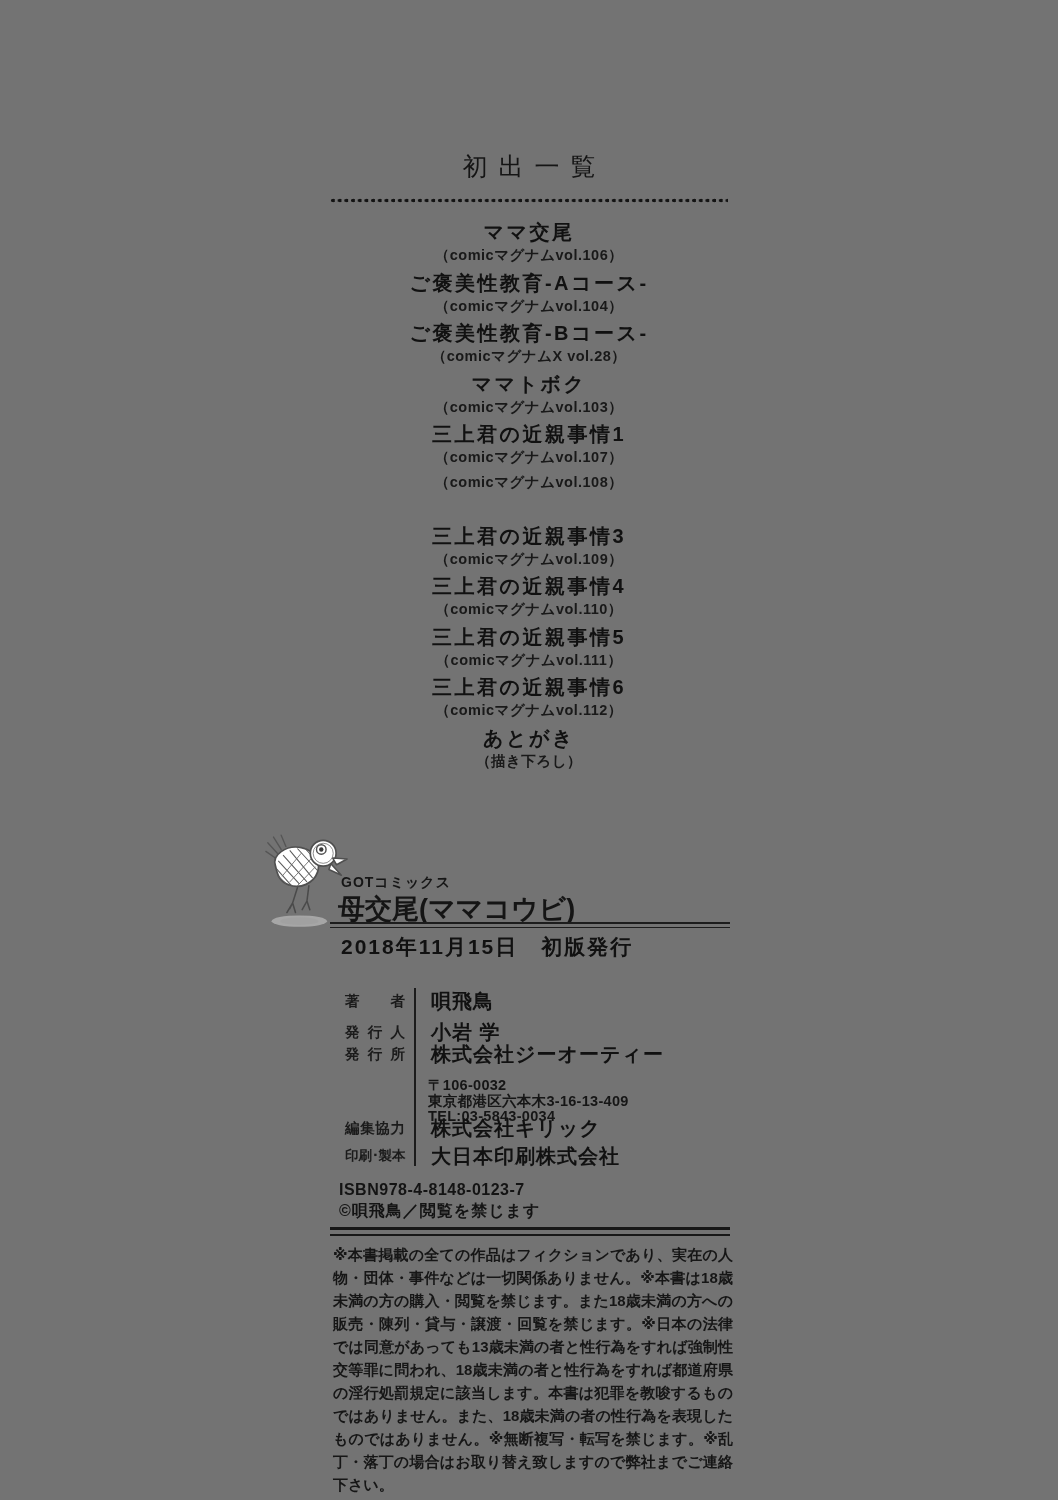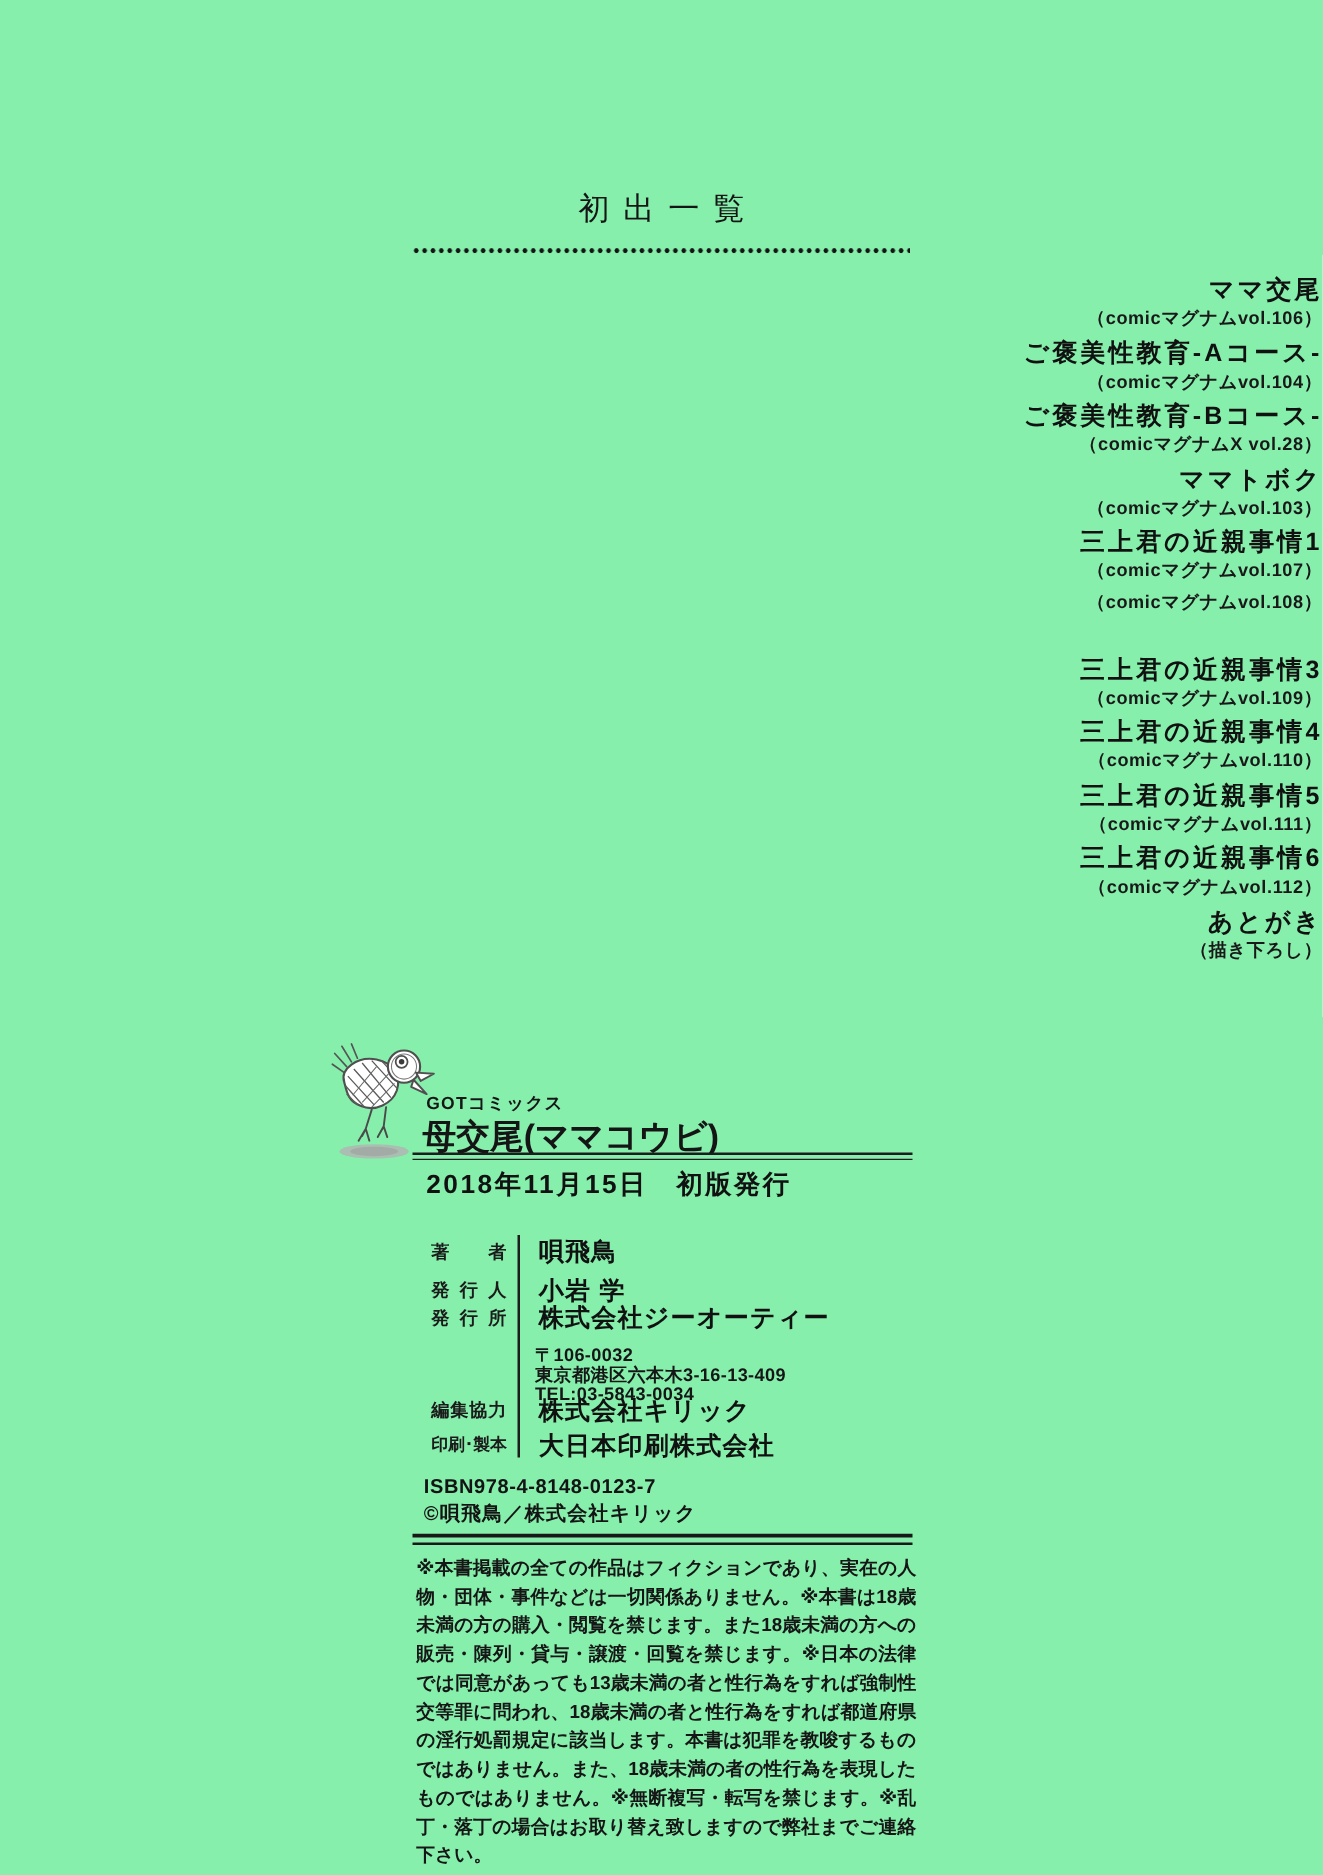--- a/index.html
+++ b/index.html
@@ -3,36 +3,36 @@
 <meta charset="utf-8">
 <style>
   html,body { margin:0; padding:0; }
   body {
     width:1058px; height:1500px;
     background:#ffffff;
     font-family:"Liberation Sans","DejaVu Sans",sans-serif;
     color:#1a1a1a;
     -webkit-font-smoothing:antialiased;
   }
-  .page { position:relative; width:1058px; height:1500px; background:#86efac; overflow:hidden; }
+  .page { position:relative; width:1058px; height:1500px; background:#737373; overflow:hidden; }
 
   
   .credits-header {
     position:absolute; top:150px; left:0; width:1058px;
     text-align:center; font-size:25px; letter-spacing:11px;
     text-indent:11px; color:#151515; font-weight:500;
   }
   .dotted-rule {
     position:absolute; top:197px; left:330px; width:398px; height:7px;
     background-image:radial-gradient(circle at 3px 3.5px, #141414 1.7px, transparent 2.1px);
     background-size:6.7px 7px; background-repeat:repeat-x;
   }
 
   
-  .credits-list { position:absolute; top:219px; left:0; width:1058px; text-align:right; }
+  .credits-list { position:absolute; top:219px; left:0; width:1058px; text-align:center; }
   .credit-item { height:50.6px; }
   .credit-title {
     font-size:20px; font-weight:bold; letter-spacing:2.5px; line-height:26px;
     color:#111;
   }
   .credit-source {
     font-size:14.5px; font-weight:600; letter-spacing:0.5px; line-height:20px;
     color:#191919;
   }
 
@@ -202,18 +202,18 @@
   <div class="c-row" style="top:1143px;">
     <span class="c-label small">印刷･製本</span>
     <span class="c-value">大日本印刷株式会社</span>
   </div>
   <div class="c-row" style="top:1115px;">
     <span class="c-label">編集協力</span>
     <span class="c-value">株式会社キリック</span>
   </div>
 
   <div class="isbn-line">ISBN978-4-8148-0123-7</div>
-  <div class="copyright-line">©唄飛鳥／株式会社キリック</div>
+  <div class="copyright-line">©唄飛鳥／閲覧を禁じます</div>
 
   <div class="disclaimer-rule"></div>
   <div class="disclaimer-text">※本書掲載の全ての作品はフィクションであり、実在の人物・団体・事件などは一切関係ありません。※本書は18歳未満の方の購入・閲覧を禁じます。また18歳未満の方への販売・陳列・貸与・譲渡・回覧を禁じます。※日本の法律では同意があっても13歳未満の者と性行為をすれば強制性交等罪に問われ、18歳未満の者と性行為をすれば都道府県の淫行処罰規定に該当します。本書は犯罪を教唆するものではありません。また、18歳未満の者の性行為を表現したものではありません。※無断複写・転写を禁じます。※乱丁・落丁の場合はお取り替え致しますので弊社までご連絡下さい。</div>
 
 </div>
 
 </body></html>

